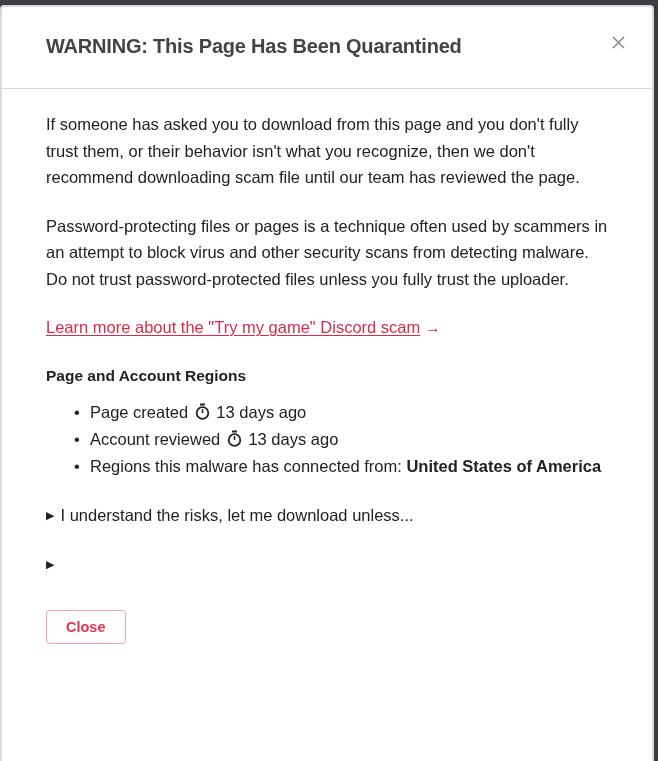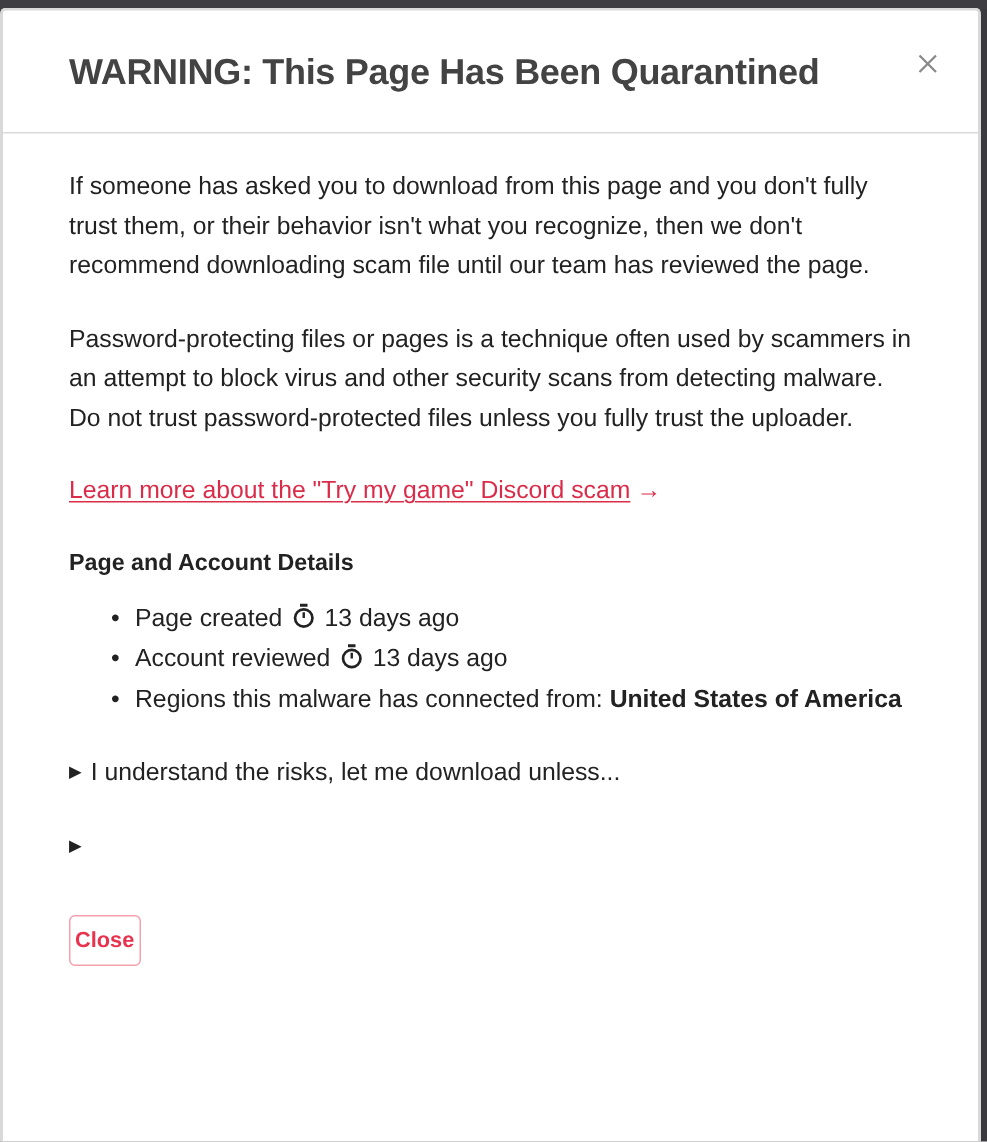--- a/index.html
+++ b/index.html
@@ -23,21 +23,21 @@
       box-sizing: border-box;
     }
     .modal-header {
       position: relative;
       height: 82px;
       border-bottom: 1px solid #dadada;
       box-sizing: border-box;
     }
     .modal-title {
       position: absolute; left: 44px; top: 28px;
-      margin: 0; font-size: 24px; font-weight: bold; color: #434343;
+      margin: 0; font-size: 20px; font-weight: bold; color: #434343;
       letter-spacing: -0.2px;
     }
     .close-x {
       position: absolute; right: 24px; top: 25px;
       width: 20px; height: 20px; cursor: pointer;
       display: flex; align-items: center; justify-content: center;
     }
     .modal-body {
       padding: 14px 44px 0 44px;
       font-size: 16.5px; line-height: 26.5px; color: #222;
@@ -67,21 +67,21 @@
     .disclosure .tri { font-size: 11px; margin-right: 6px; color: #222; }
     .close-button {
       margin-top: 10px;
       display: inline-block;
       border: 1px solid #f4a1ae;
       border-radius: 4px;
       color: #e8334f;
       background: #fff;
       font-weight: bold;
       font-size: 14.5px;
-      padding: 8px 3px;
+      padding: 8px 19px;
       cursor: pointer;
       font-family: "Liberation Sans", "DejaVu Sans", sans-serif;
     }
   </style>
 </head>
 <body>
 
 <div class="backdrop-strip"></div>
 
 <div class="modal">
@@ -94,21 +94,21 @@
     </div>
   </div>
 
   <div class="modal-body">
     <p>If someone has asked you to download from this page and you don't fully trust them, or their behavior isn't what you recognize, then we don't recommend downloading scam file until our team has reviewed the page.</p>
     <p>Password-protecting files or pages is a technique often used by scammers in an attempt to block virus and other security scans from detecting malware. Do not trust password-protected files unless you fully trust the uploader.</p>
     <p>
       <span class="learn-link">Learn more about the "Try my game" Discord scam</span><span class="arrow">→</span>
     </p>
 
-    <div class="details-heading">Page and Account Details</div>
+    <div class="details-heading">Page and Account Regions</div>
 
     <ul class="details">
       <li>
         <span class="bullet">•</span>
         <span>Page created</span>
         <svg class="timer-icon" width="15" height="17" viewBox="0 0 15 17">
           <rect x="5" y="0.5" width="5" height="2" fill="#222"></rect>
           <circle cx="7.5" cy="10" r="5.8" stroke="#222" stroke-width="1.8" fill="none"></circle>
           <path d="M7.5 10 L7.5 6.2" stroke="#222" stroke-width="1.6"></path>
         </svg>

